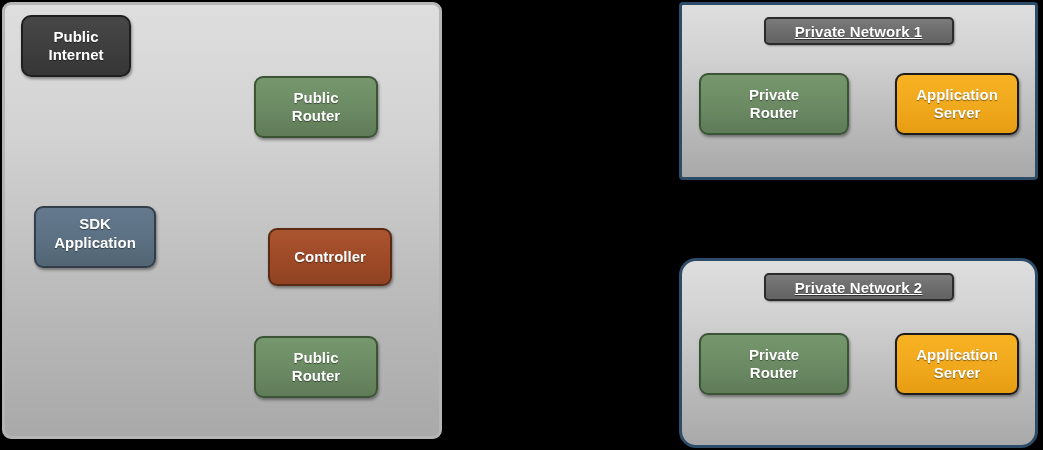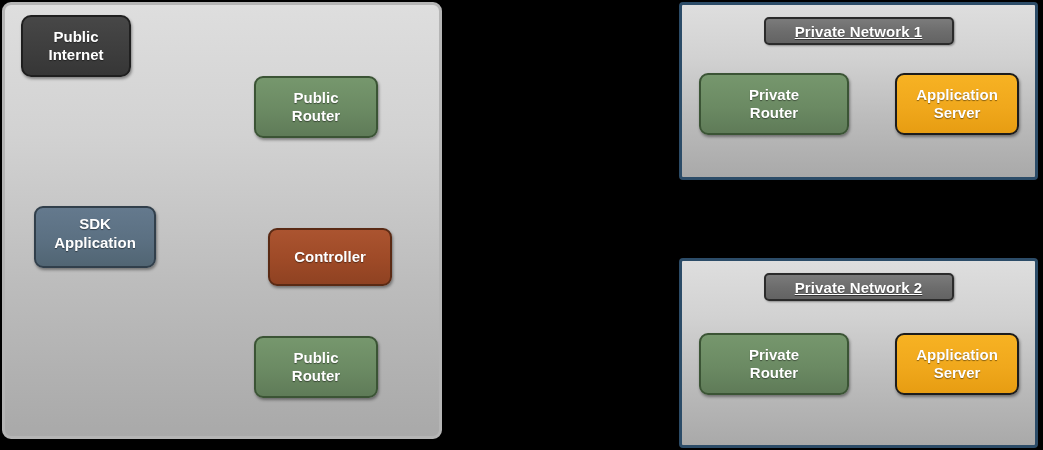--- a/index.html
+++ b/index.html
@@ -49,20 +49,21 @@
   }
 
   .panel-private.net1 {
     top: 2px;
     height: 178px;
   }
 
   .panel-private.net2 {
     top: 258px;
     height: 190px;
+    border-radius: 17px;
   }
 
   
   .net-title {
     position: absolute;
     box-sizing: border-box;
     left: 50%;
     transform: translateX(-50%);
     top: 12px;
     width: 190px;

